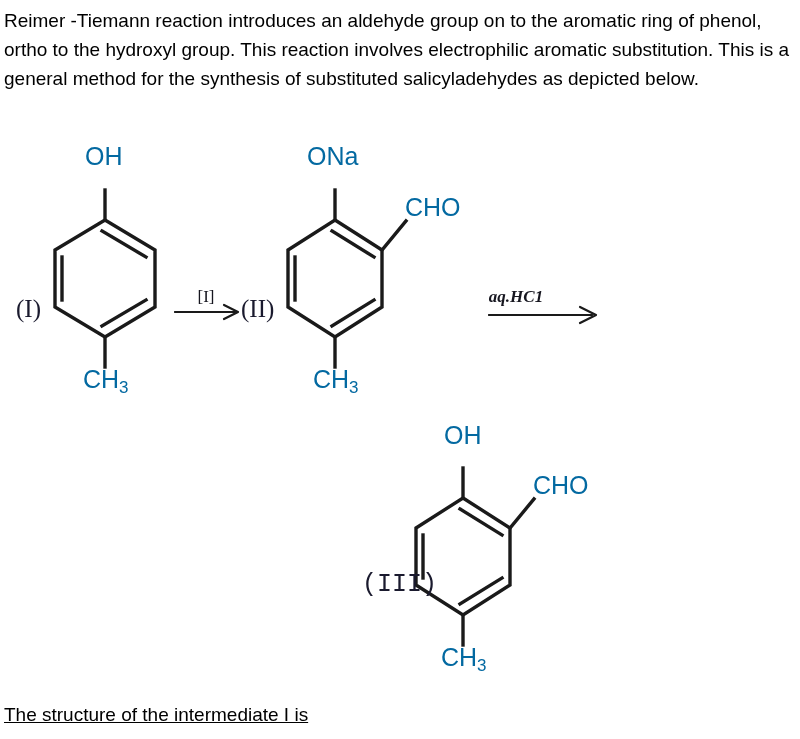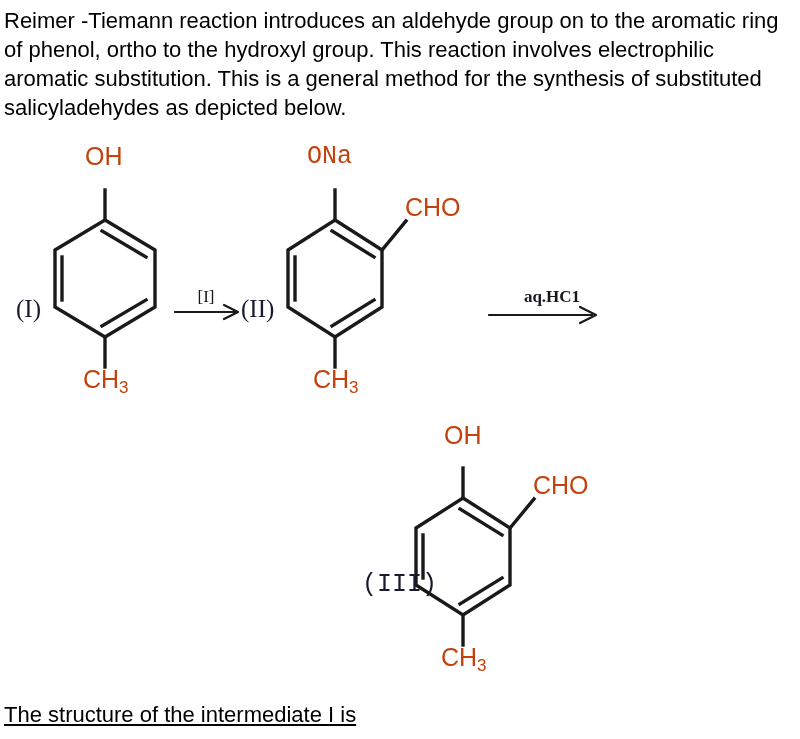--- a/index.html
+++ b/index.html
@@ -13,21 +13,21 @@
     position: relative;
     overflow: hidden;
     font-family: "Liberation Sans", sans-serif;
     color: #000000;
   }
 
   
   .prose {
     position: absolute;
     left: 4px;
-    font-size: 22px;
+    font-size: 19px;
     line-height: 29px;
     color: #000000;
     letter-spacing: 0px;
     white-space: pre-wrap;
   }
   #intro-paragraph { top: 6px; width: 796px; }
   #closing-question { top: 700px; width: 600px; text-decoration: underline; }
 
   
   #reaction-scheme {
@@ -45,21 +45,21 @@
     height: 560px;
     overflow: visible;
   }
 
   
   .atom-label {
     position: absolute;
     font-family: "Liberation Sans", sans-serif;
     font-size: 25px;
     line-height: 25px;
-    color: #c2410c;
+    color: #0369a1;
     white-space: nowrap;
   }
   .atom-label .sub {
     font-size: 17px;
     vertical-align: -0.28em;
     letter-spacing: 0;
   }
   .struct-tag {
     position: absolute;
     font-family: "Liberation Serif", serif;
@@ -133,29 +133,29 @@
   </svg>
 
   <span class="atom-label" style="left:85px; top:9px;">OH</span>
 
   <span class="atom-label" style="left:83px; top:232px;"><span>CH</span><span class="sub">3</span></span>
 
   <span class="struct-tag" style="left:16px; top:161px;">(I)</span>
 
   <span class="arrow-caption" id="arrow-1-caption" style="left:188px; top:152px; width:36px;">[I]</span>
 
-  <span class="atom-label" style="left:307px; top:9px;font-family:Liberation Mono, monospace;">ONa</span>
+  <span class="atom-label" style="left:307px; top:9px;">ONa</span>
 
   <span class="atom-label" style="left:405px; top:60px;">CHO</span>
 
   <span class="atom-label" style="left:313px; top:232px;"><span>CH</span><span class="sub">3</span></span>
 
   <span class="struct-tag" style="left:241px; top:161px;text-align:center;">(II)</span>
 
-  <span class="arrow-caption" id="arrow-2-caption" style="left:516px; top:152px; width:72px;">aq.HC1</span>
+  <span class="arrow-caption" id="arrow-2-caption" style="left:480px; top:152px; width:72px;font-style:italic;">aq.HC1</span>
 
   <span class="atom-label" style="left:444px; top:288px;">OH</span>
 
   <span class="atom-label" style="left:533px; top:338px;">CHO</span>
 
   <span class="atom-label" style="left:441px; top:510px;"><span>CH</span><span class="sub">3</span></span>
 
   <span class="struct-tag" style="left:362px; top:437px;font-family:Liberation Mono, monospace;">(III)</span>
 
 </div>

